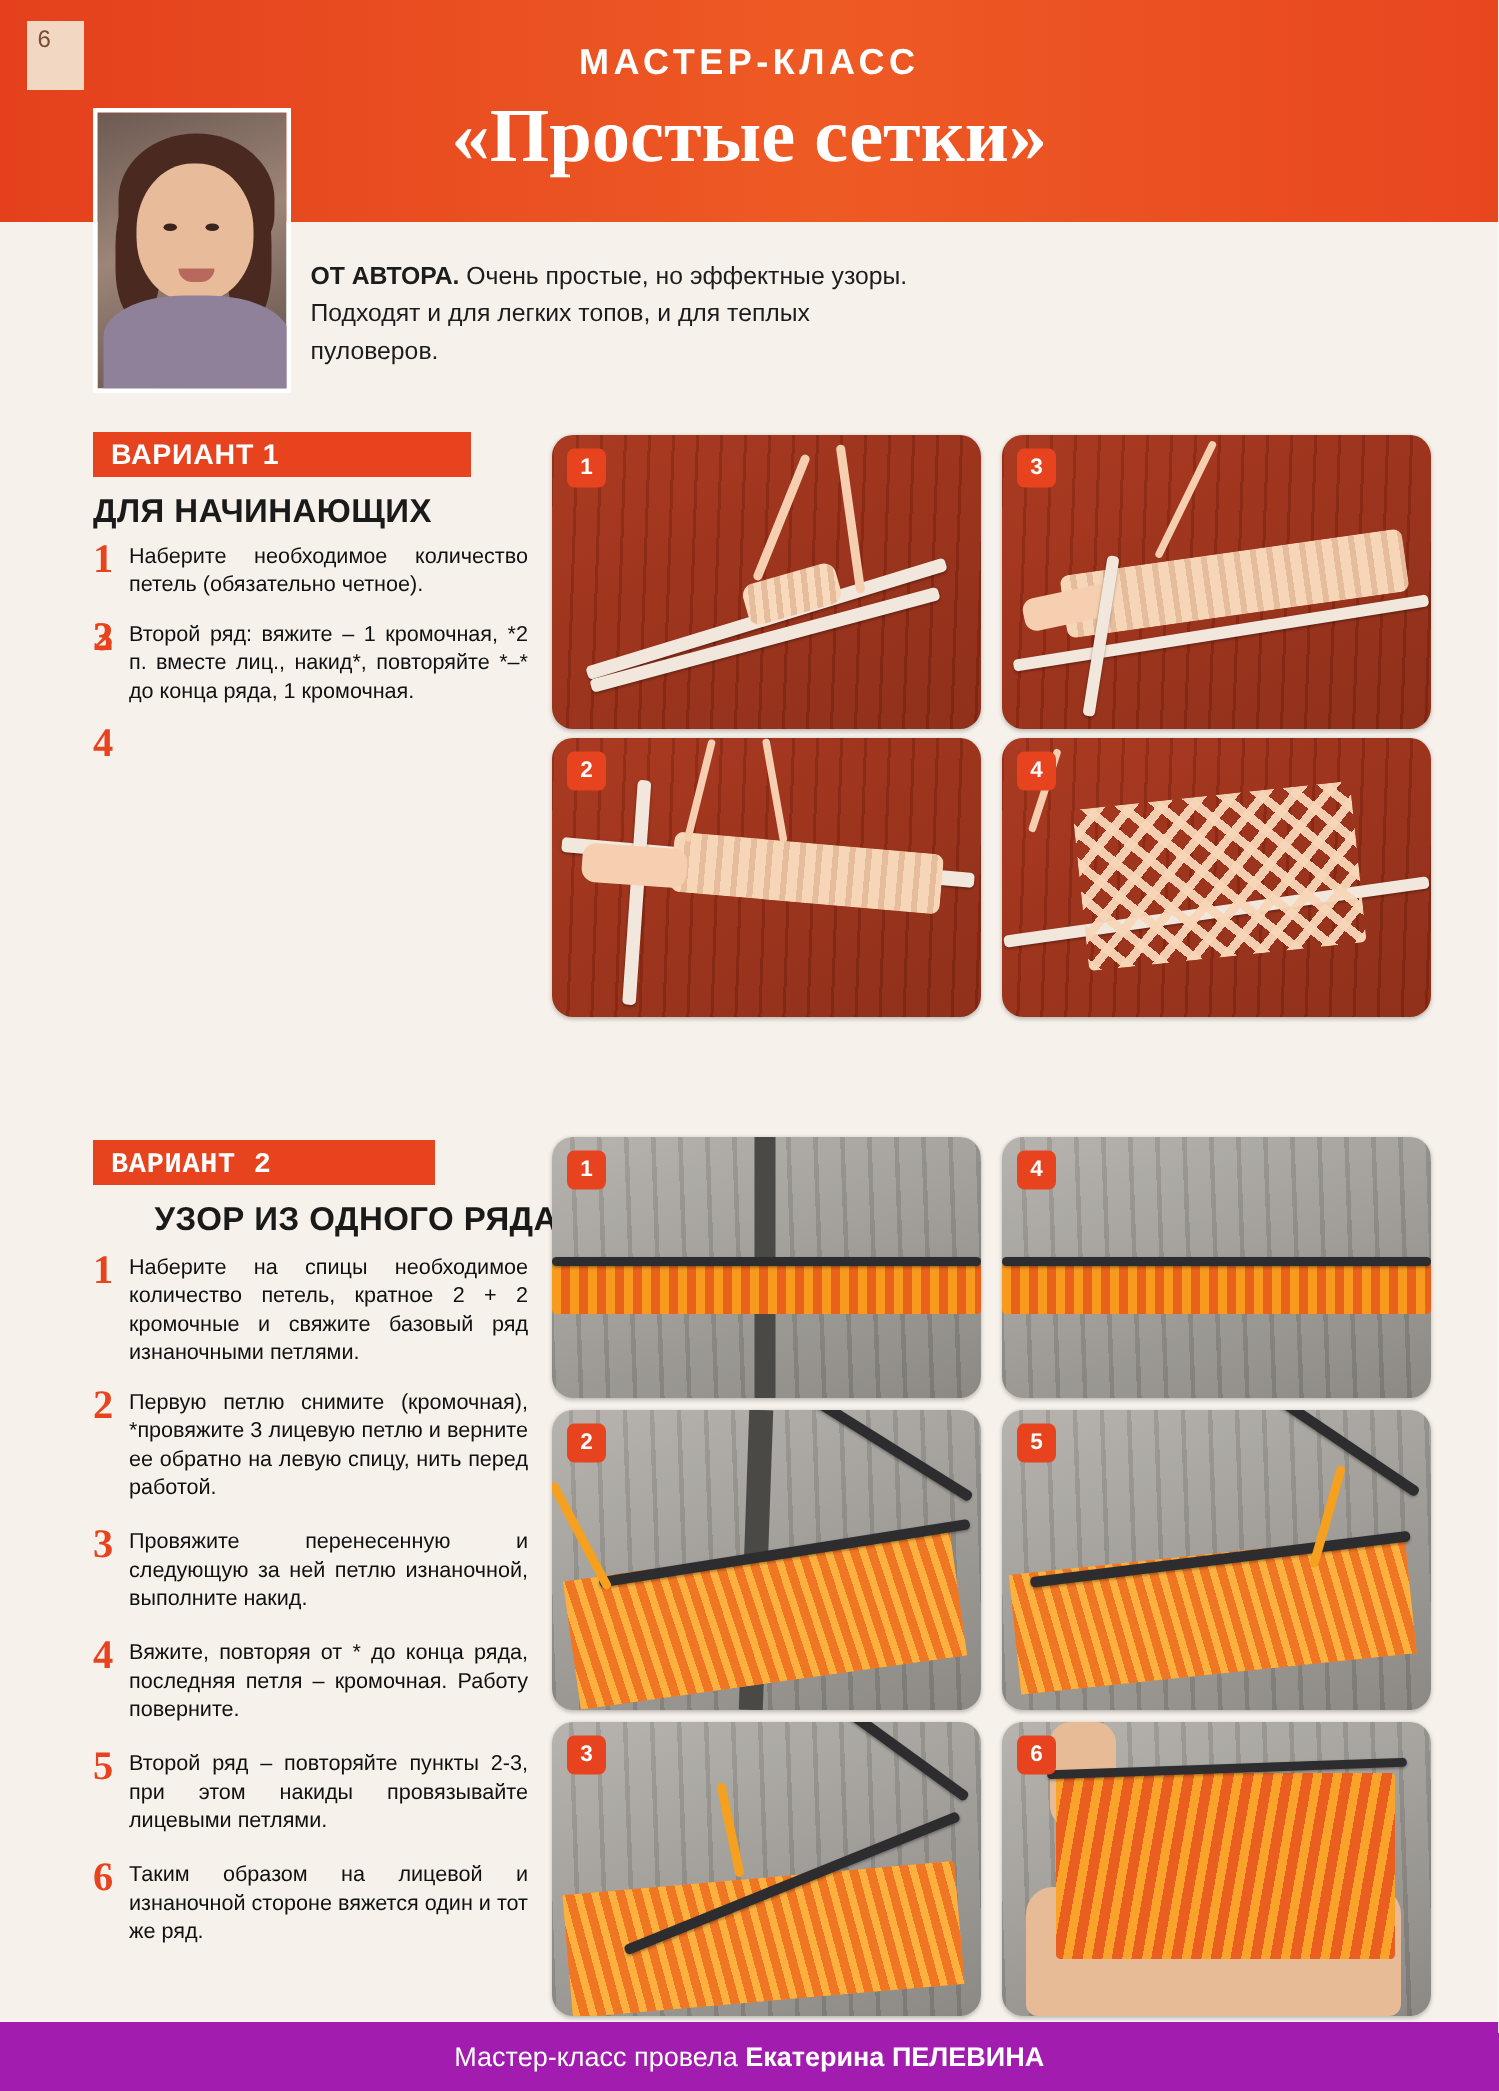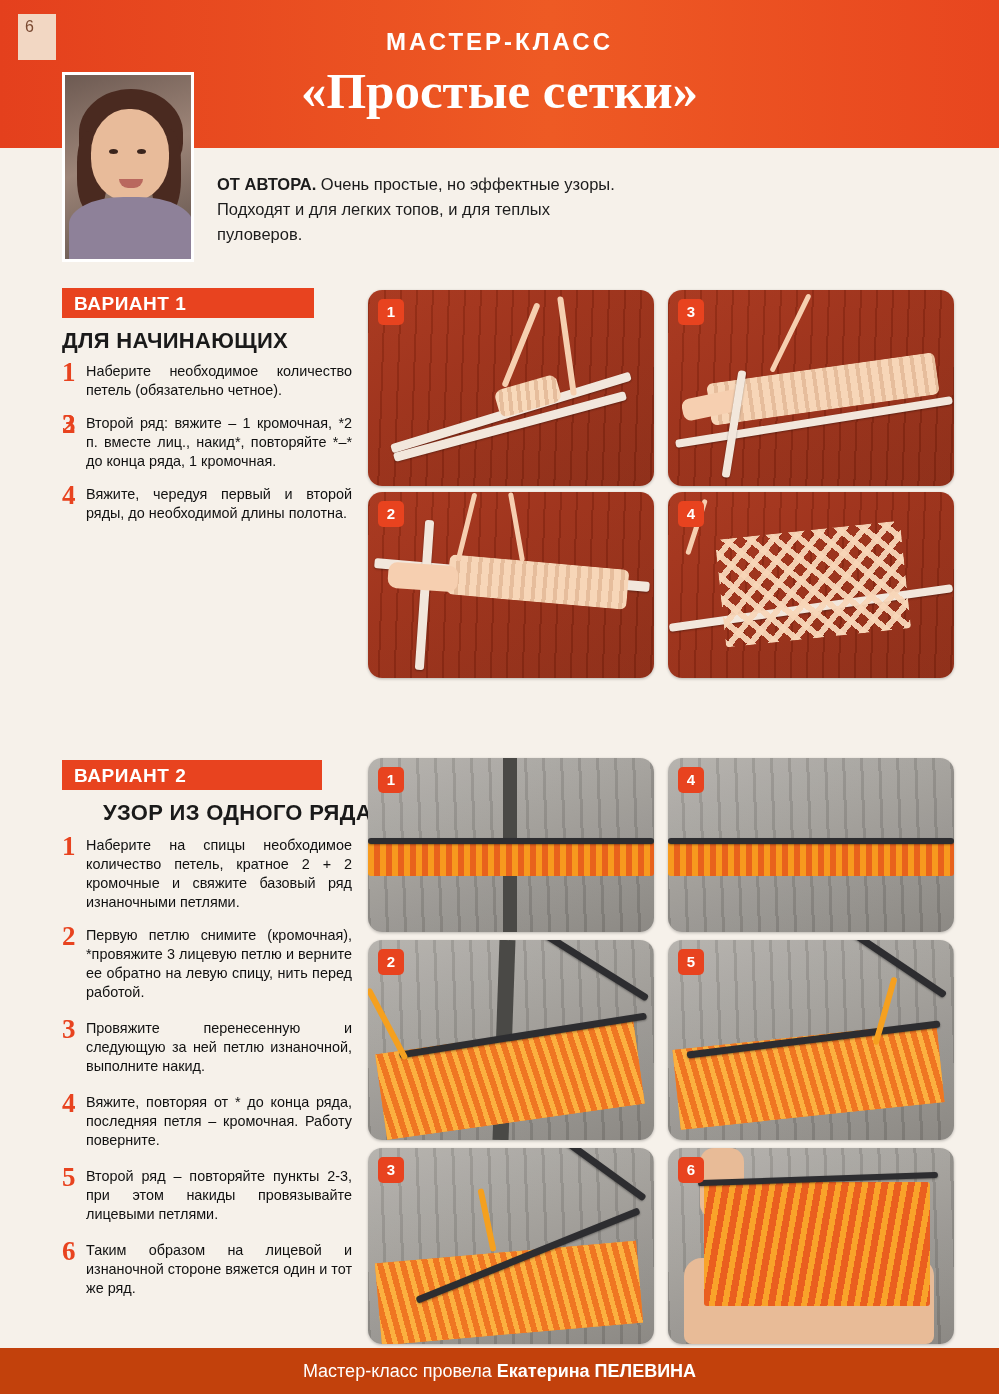--- a/index.html
+++ b/index.html
@@ -110,21 +110,21 @@
   }
   .author-photo .body {
     position: absolute;
     left: 4px; bottom: 0;
     width: 124px; height: 62px;
     background: #8e8199;
     border-radius: 44% 44% 0 0;
   }
   .author-text {
     position: absolute;
-    left: 217px; top: 172px;
+    left: 207px; top: 172px;
     width: 420px;
     font-size: 16.5px;
     line-height: 25px;
     color: #1c1c1c;
   }
   .author-text b { font-weight: bold; }
 
   
   .variant-bar {
     position: absolute;
@@ -242,21 +242,21 @@
     position: absolute;
     background: #e8bb97;
     border-radius: 18px 18px 8px 8px;
   }
 
   
   .footer {
     position: absolute;
     left: 0; bottom: 0;
     width: 999px; height: 46px;
-    background: #c2410c;
+    background: #a21caf;
     color: #ffffff;
     text-align: center;
     font-size: 18px;
     line-height: 46px;
   }
   .footer b { font-weight: bold; }
 </style>
 </head>
 <body>
 
@@ -293,21 +293,20 @@
     </div>
     <div class="step">
       <span class="num">2</span>
     </div>
     <div class="step">
       <span class="num">3</span>
       <span>Второй ряд: вяжите – 1 кромочная, *2 п. вместе лиц., накид*, повторяйте *–* до конца ряда, 1 кромочная.</span>
     </div>
     <div class="step">
       <span class="num">4</span>
-      <span>Вяжите, чередуя первый и второй ряды, до необходимой длины полотна.</span>
     </div>
   </div>
 
   <div class="photo" style="left:368px; top:290px; width:286px; height:196px;">
     <div class="wood"></div>
     <div class="needle" style="left:18px; top:118px; width:250px; height:9px; transform:rotate(-17deg);"></div>
     <div class="needle" style="left:22px; top:132px; width:240px; height:9px; transform:rotate(-15deg);"></div>
     <div class="yarn" style="left:128px; top:92px; width:64px; height:28px; transform:rotate(-16deg); border-radius:8px; background:repeating-linear-gradient(100deg,#f8d9bb 0 5px,#e6bd9c 5px 9px);"></div>
     <div class="yarn" style="left:150px; top:10px; width:6px; height:90px; transform:rotate(22deg);"></div>
     <div class="yarn" style="left:196px; top:6px; width:6px; height:100px; transform:rotate(-8deg);"></div>
@@ -336,21 +335,21 @@
   </div>
 
   <div class="photo" style="left:668px; top:492px; width:286px; height:186px;">
     <div class="wood"></div>
     <div class="needle" style="left:0px; top:112px; width:286px; height:8px; transform:rotate(-8deg);"></div>
     <div class="mesh" style="left:52px; top:38px; width:186px; height:108px; transform:rotate(-6deg); border-radius:4px;"></div>
     <div class="yarn" style="left:26px; top:6px; width:5px; height:58px; transform:rotate(18deg);"></div>
     <div class="badge">4</div>
   </div>
 
-  <div class="variant-bar" style="left:62px; top:760px; width:260px;">ВАРИАНТ 2</div>
+  <div class="variant-bar" style="left:62px; top:760px; width:228px;font-family:Liberation Mono, monospace;">ВАРИАНТ 2</div>
   <div class="variant-sub" style="left:62px; top:800px;margin-left:41px;">УЗОР ИЗ ОДНОГО РЯДА</div>
 
   <div class="steps" style="left:62px; top:836px;">
     <div class="step">
       <span class="num">1</span>
       <span>Наберите на спицы необходимое количество петель, кратное 2 + 2 кромочные и свяжите базовый ряд изнаночными петлями.</span>
     </div>
     <div class="step" style="margin-bottom:17px;">
       <span class="num">2</span>
       <span>Первую петлю снимите (кромочная), *провяжите 3 лицевую петлю и верните ее обратно на левую спицу, нить перед работой.</span>

